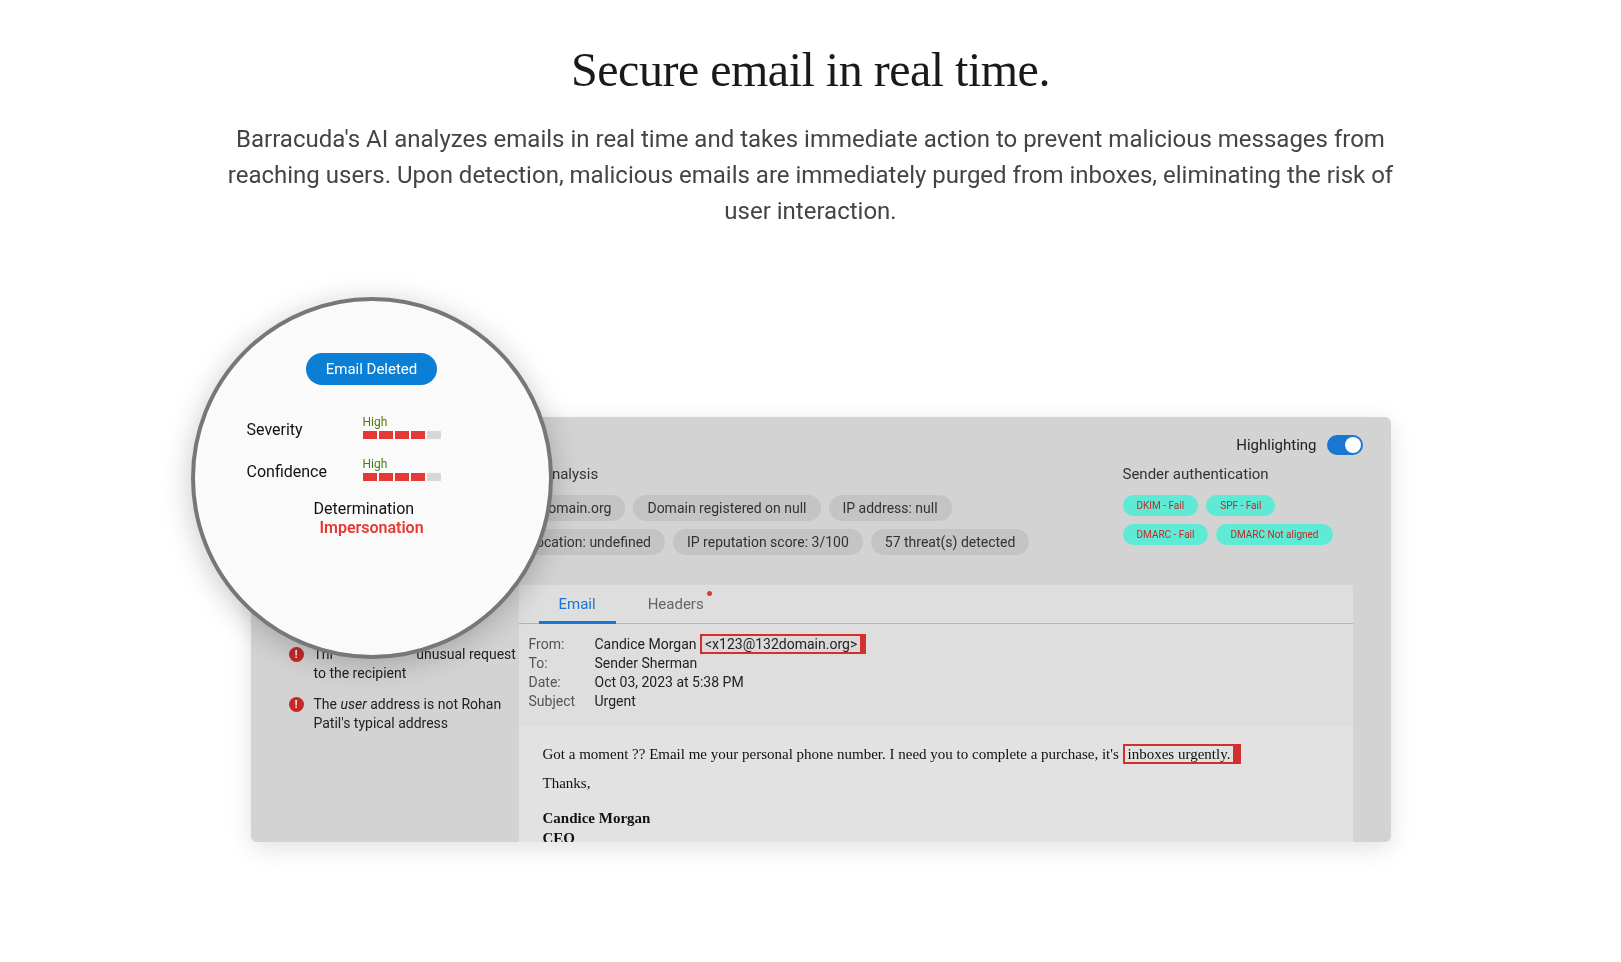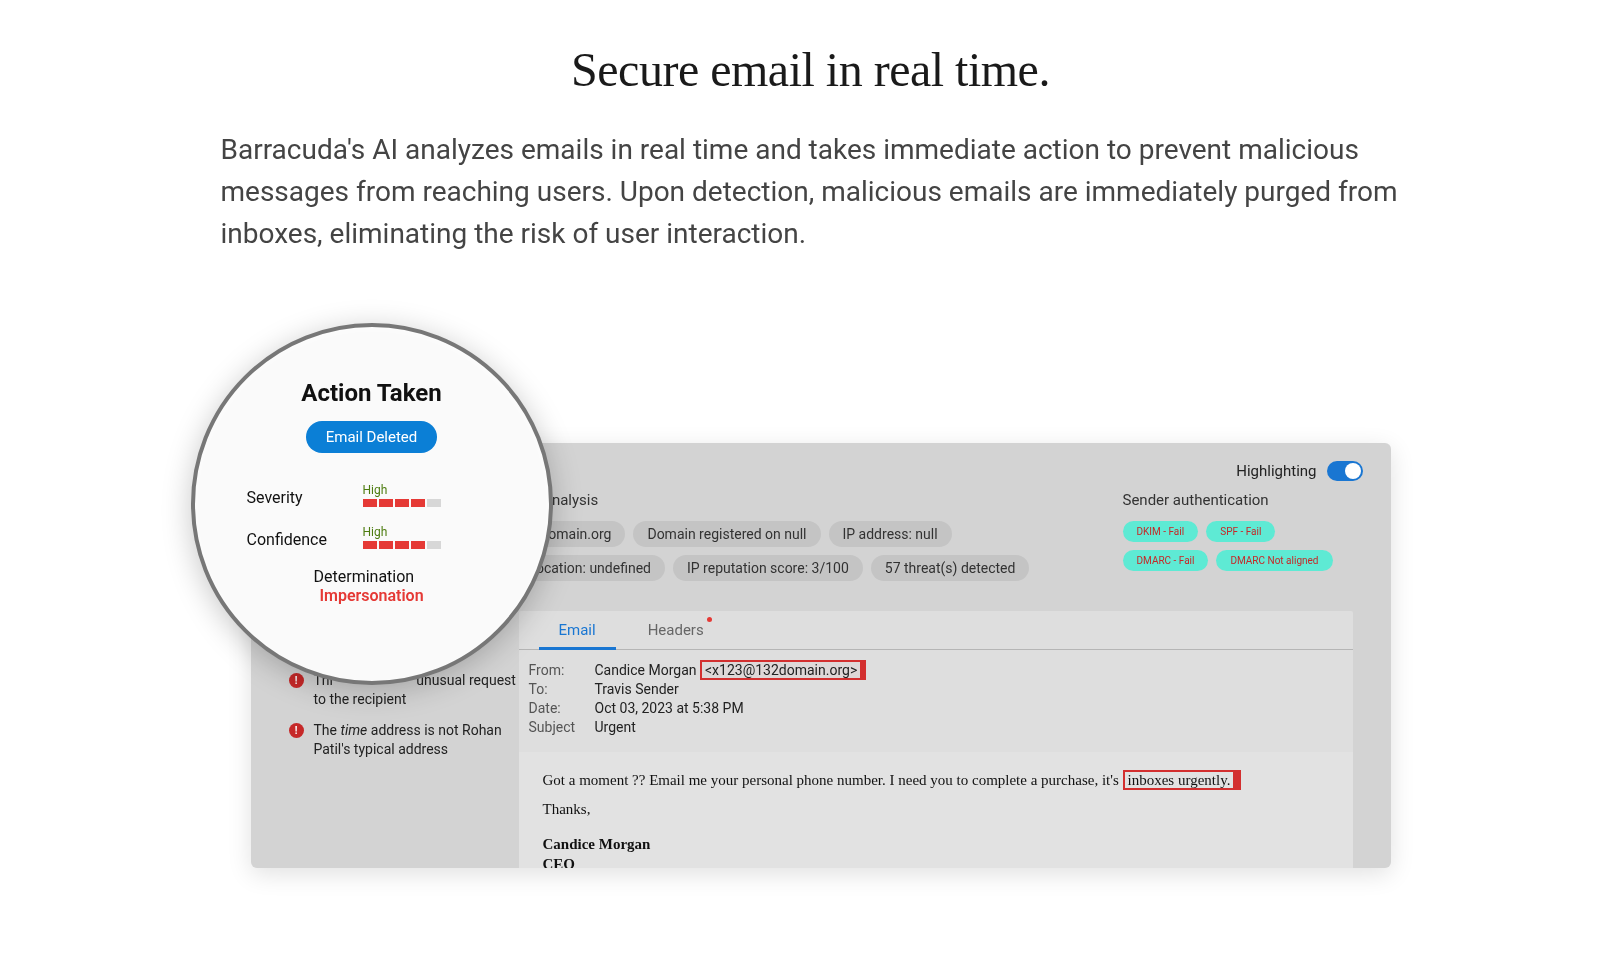--- a/index.html
+++ b/index.html
@@ -14,25 +14,25 @@
   .hero-title {
     text-align: center;
     font-size: 48px;
     font-weight: 400;
     color: #1a1a1a;
     margin-top: 42px;
     font-family: Georgia, 'Times New Roman', serif;
     letter-spacing: -0.5px;
   }
   .hero-subtitle {
-    text-align: left;
-    font-size: 28px;
+    text-align: center;
+    font-size: 24px;
     color: #444444;
     max-width: 1180px;
-    margin: 32px auto 0;
+    margin: 24px auto 0;
     line-height: 1.5;
     font-weight: 400;
   }
   .stage {
     position: relative;
     width: 1160px;
     margin: 68px auto 0;
     height: 560px;
   }
   
@@ -324,21 +324,21 @@
         <div class="email-meta">
           <div class="meta-row">
             <div class="meta-label">From:</div>
             <div class="meta-val">
               <span>Candice Morgan</span>
               <span class="hl-box">&lt;x123@132domain.org&gt;</span>
             </div>
           </div>
           <div class="meta-row">
             <div class="meta-label">To:</div>
-            <div class="meta-val">Travis Sender</div>
+            <div class="meta-val">Sender Sherman</div>
           </div>
           <div class="meta-row">
             <div class="meta-label">Date:</div>
             <div class="meta-val">Oct 03, 2023 at 5:38 PM</div>
           </div>
           <div class="meta-row">
             <div class="meta-label">Subject</div>
             <div class="meta-val">Urgent</div>
           </div>
         </div>
@@ -359,31 +359,30 @@
           <div class="ki-icon">!</div>
           <div>
             <span>Thi</span>
             <span style="visibility:hidden">xxxxxxxxxxx</span>
             <span>unusual request to the recipient</span>
           </div>
         </div>
         <div class="ki-item">
           <div class="ki-icon">!</div>
           <div>
-            <span>The </span><em class="ital">time</em><span> address is not Rohan Patil's typical address</span>
+            <span>The </span><em class="ital">user</em><span> address is not Rohan Patil's typical address</span>
           </div>
         </div>
       </div>
 
     </div>
   </div>
 
   <div class="magnifier">
     <div class="mag-inner">
-      <div class="mag-title">Action Taken</div>
       <div class="mag-badge">Email Deleted</div>
 
       <div class="mag-row">
         <div class="mag-label">Severity</div>
         <div class="mag-value-col">
           <div class="mag-level">High</div>
           <div class="mag-bar">
             <div class="mag-seg"></div>
               <div class="mag-seg"></div>
               <div class="mag-seg"></div>

